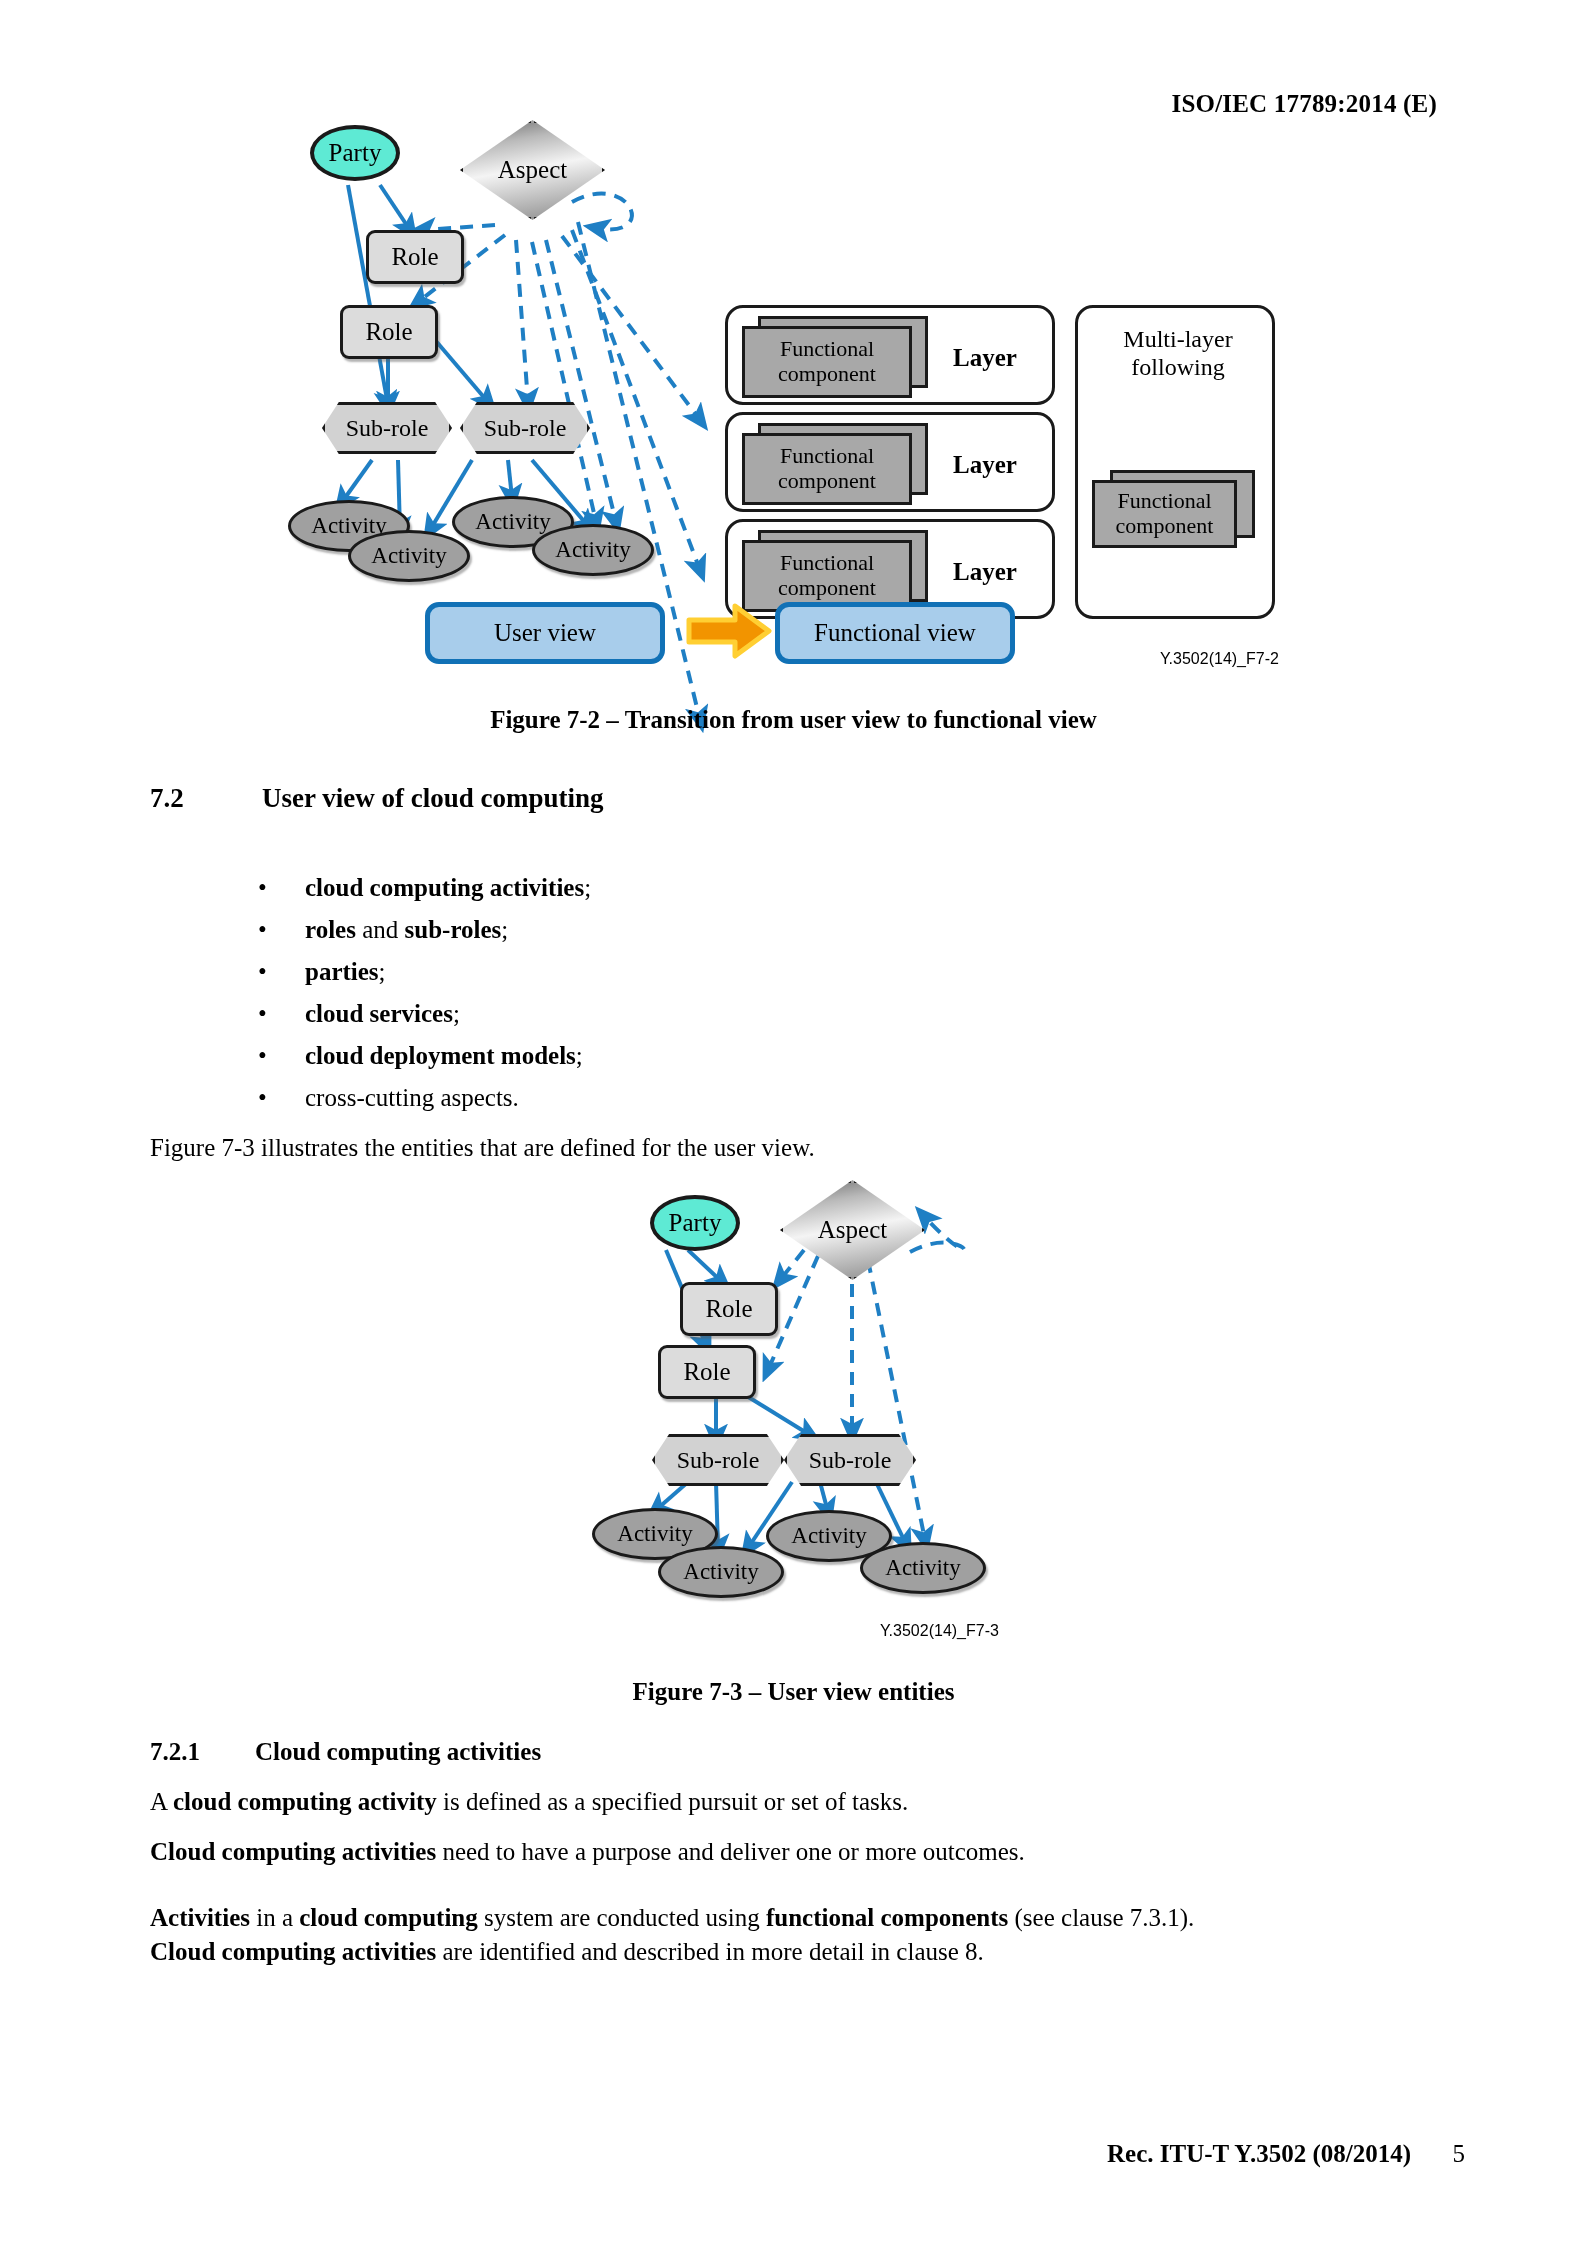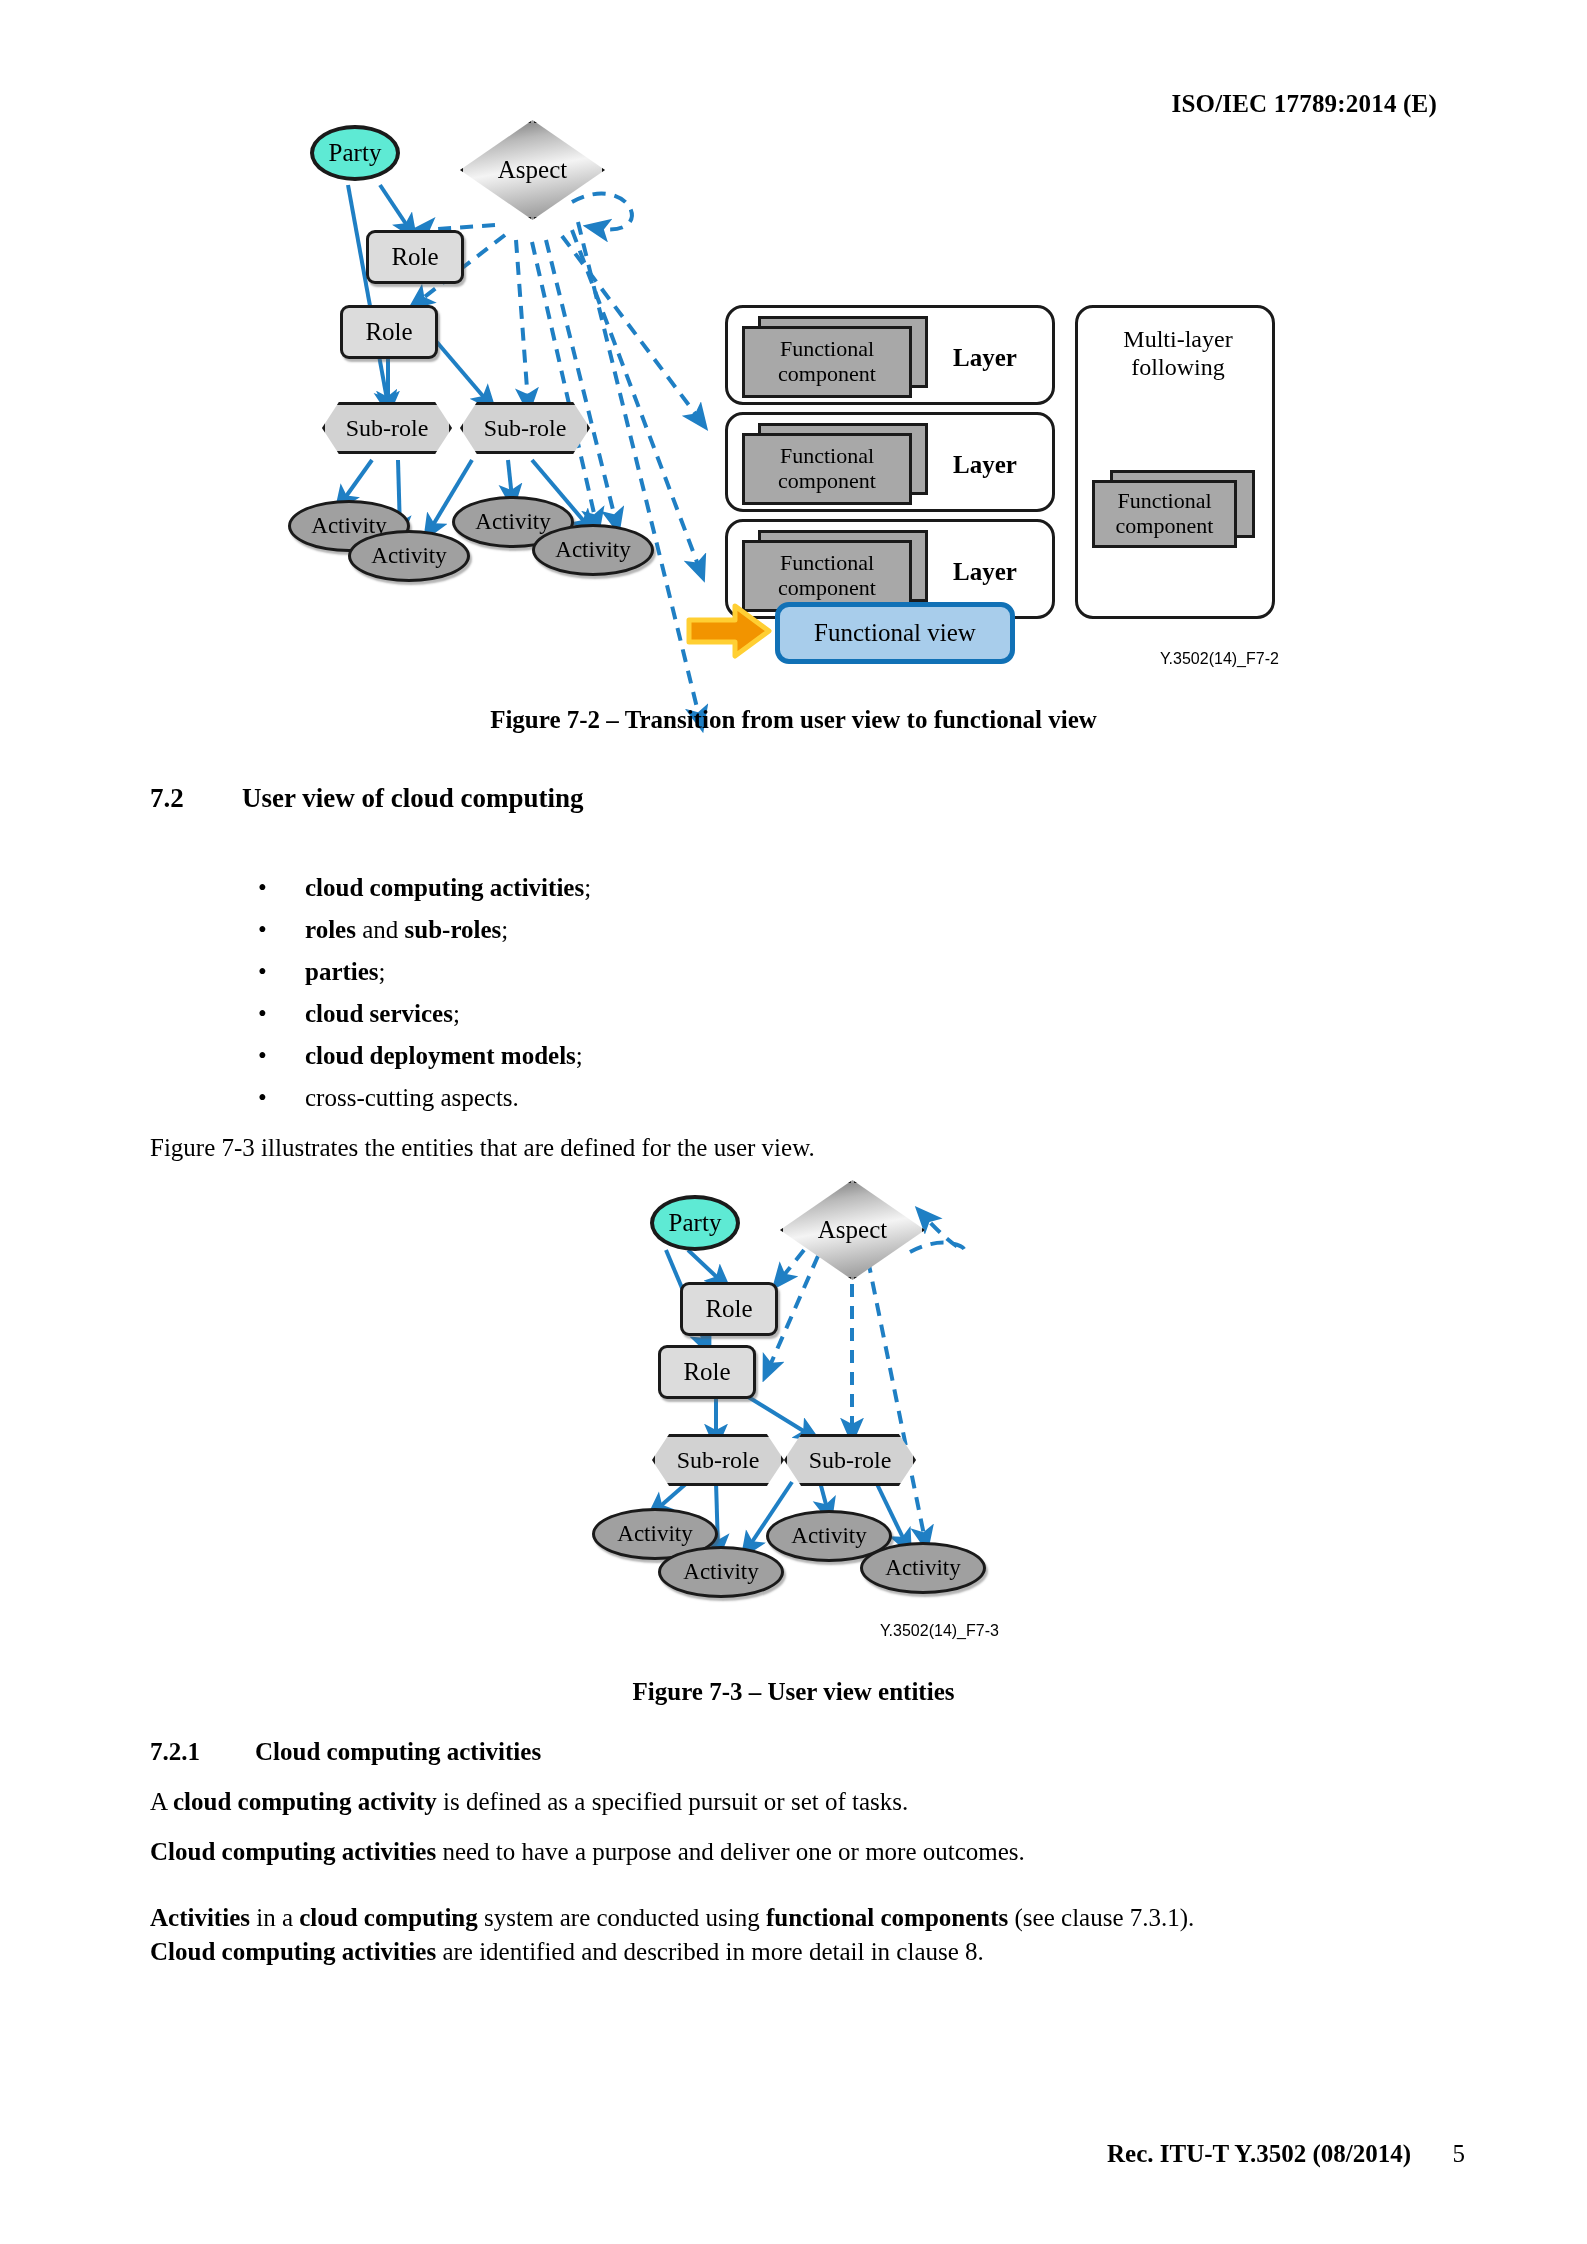--- a/index.html
+++ b/index.html
@@ -234,41 +234,44 @@
       <div class="ml-lbl" style="left:0;top:18px;width:200px;font-size:24px;">
         <span>Multi-layer following</span>
       </div>
       <div class="fc-back" style="left:32px;top:162px;width:145px;height:68px;"></div>
       <div class="fc" style="left:14px;top:172px;width:145px;height:68px;font-size:22px;">
         <span>Functional component</span>
       </div>
     </div>
   </div>
 
+  <div class="viewbox" style="left:425px;top:602px;width:240px;height:62px;font-size:25px;">
+    <span>User view</span>
+  </div>
 
   <svg width="110" height="70" style="position:absolute;left:685px;top:598px;">
     <path d="M4,22 L50,22 L50,8 L84,33 L50,58 L50,44 L4,44 Z" fill="#f29400" stroke="#ffcf33" stroke-width="5" stroke-linejoin="round"></path>
   </svg>
 
   <div class="viewbox" style="left:775px;top:602px;width:240px;height:62px;font-size:25px;">
     <span>Functional view</span>
   </div>
 
   <div class="figref" style="left:1160px;top:650px;">
     <span>Y.3502(14)_F7-2</span>
   </div>
 
   <div class="fig-cap" style="top:706px;">
     <span>Figure 7-2 – Transition from user view to functional view</span>
   </div>
 
   <div class="sec-num" style="left:150px;top:783px;">
     <span>7.2</span>
   </div>
-  <div class="sec-ttl" style="left:242px;top:783px;text-align:center;">
+  <div class="sec-ttl" style="left:262px;top:783px;text-align:center;">
     <span>User view of cloud computing</span>
   </div>
 
 
   <div class="bullet-dot" style="left:258px;top:874px;">
     <span>•</span></div>
   <div class="bullet-row" style="left:305px;top:874px;">
     <span class="b">cloud computing activities</span><span>;</span>
   </div>
 

